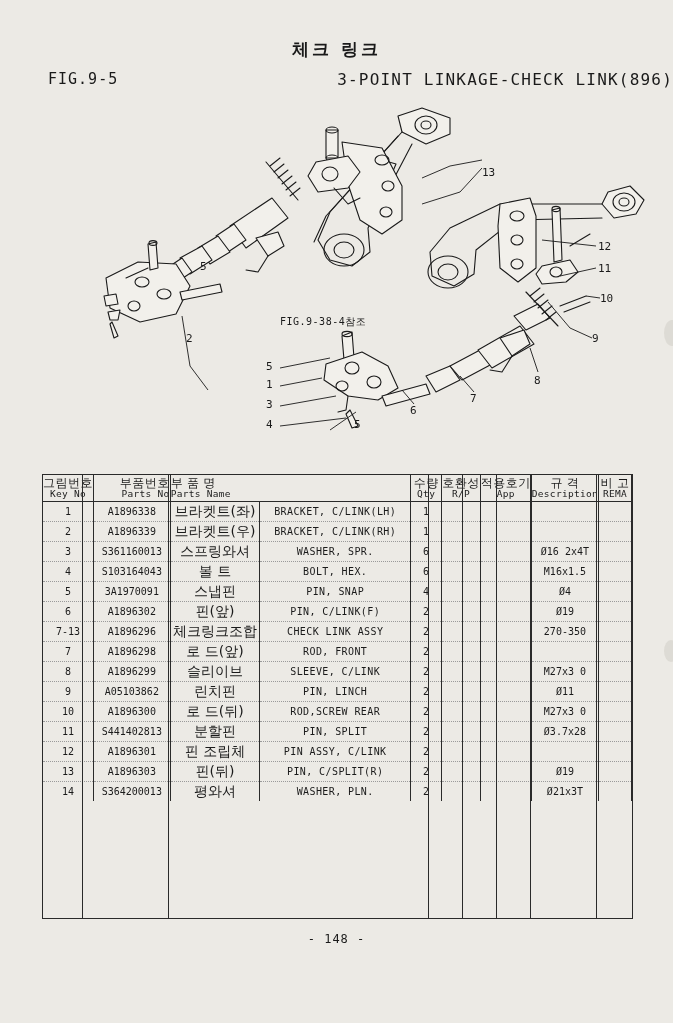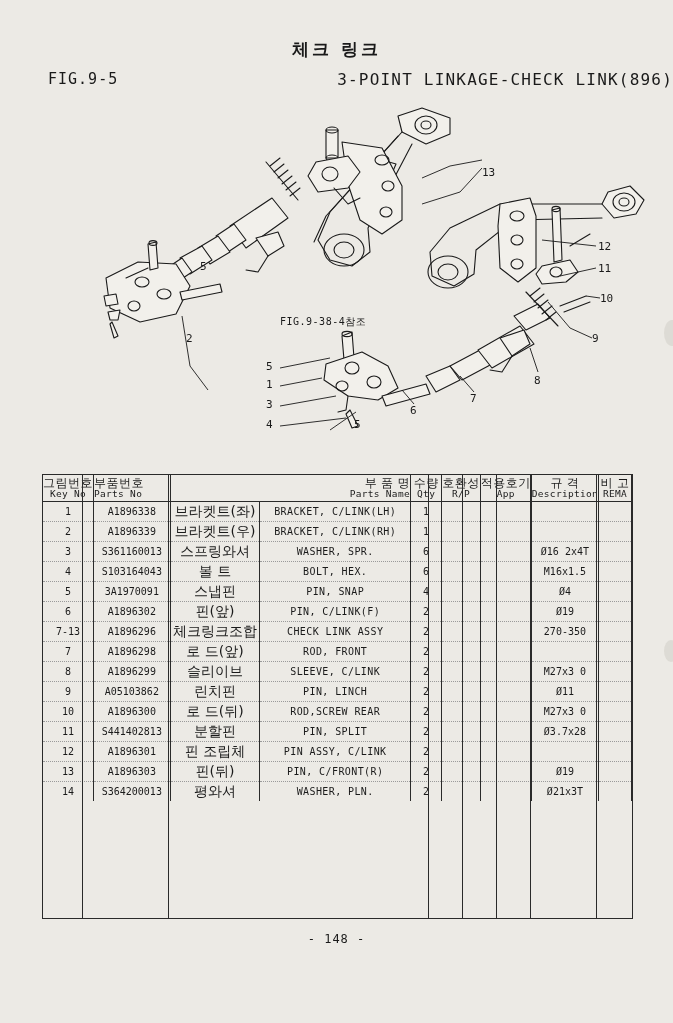--- a/index.html
+++ b/index.html
@@ -295,25 +295,25 @@
   </div>
 
   <div class="tbl-wrap">
     <table class="parts">
       <thead>
         <tr>
           <th class="c-key">
             <span class="k">그림번호</span>
             <span class="e">Key No</span>
           </th>
-          <th class="c-part" style="text-align:left">
+          <th class="c-part" style="text-align:right">
             <span class="k">부품번호</span>
             <span class="e">Parts No</span>
           </th>
-          <th colspan="2" style="text-align:right">
+          <th colspan="2" style="text-align:left">
             <span class="k">부 품 명</span>
             <span class="e">Parts Name</span>
           </th>
           <th class="c-qty">
             <span class="k">수량</span>
             <span class="e">Qty</span>
           </th>
           <th class="c-rp">
             <span class="k">호환성</span>
             <span class="e">R/P</span>
@@ -473,21 +473,21 @@
             <td class="c-qty">2</td>
             <td class="c-rp"></td>
             <td class="c-app"></td>
             <td class="c-desc"></td>
             <td class="c-rema"></td>
           </tr>
           <tr>
             <td class="c-key">13</td>
             <td class="c-part">A1896303</td>
             <td class="c-knm">핀(뒤)</td>
-            <td class="c-enm">PIN, C/FRONT(R)</td>
+            <td class="c-enm">PIN, C/SPLIT(R)</td>
             <td class="c-qty">2</td>
             <td class="c-rp"></td>
             <td class="c-app"></td>
             <td class="c-desc">Ø19</td>
             <td class="c-rema"></td>
           </tr>
           <tr>
             <td class="c-key">14</td>
             <td class="c-part">S364200013</td>
             <td class="c-knm">평와셔</td>

